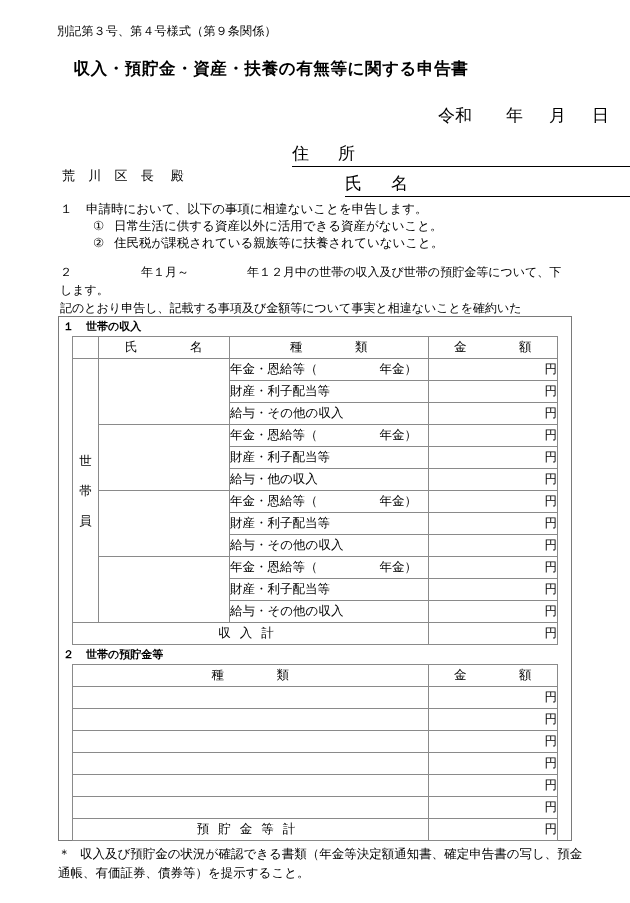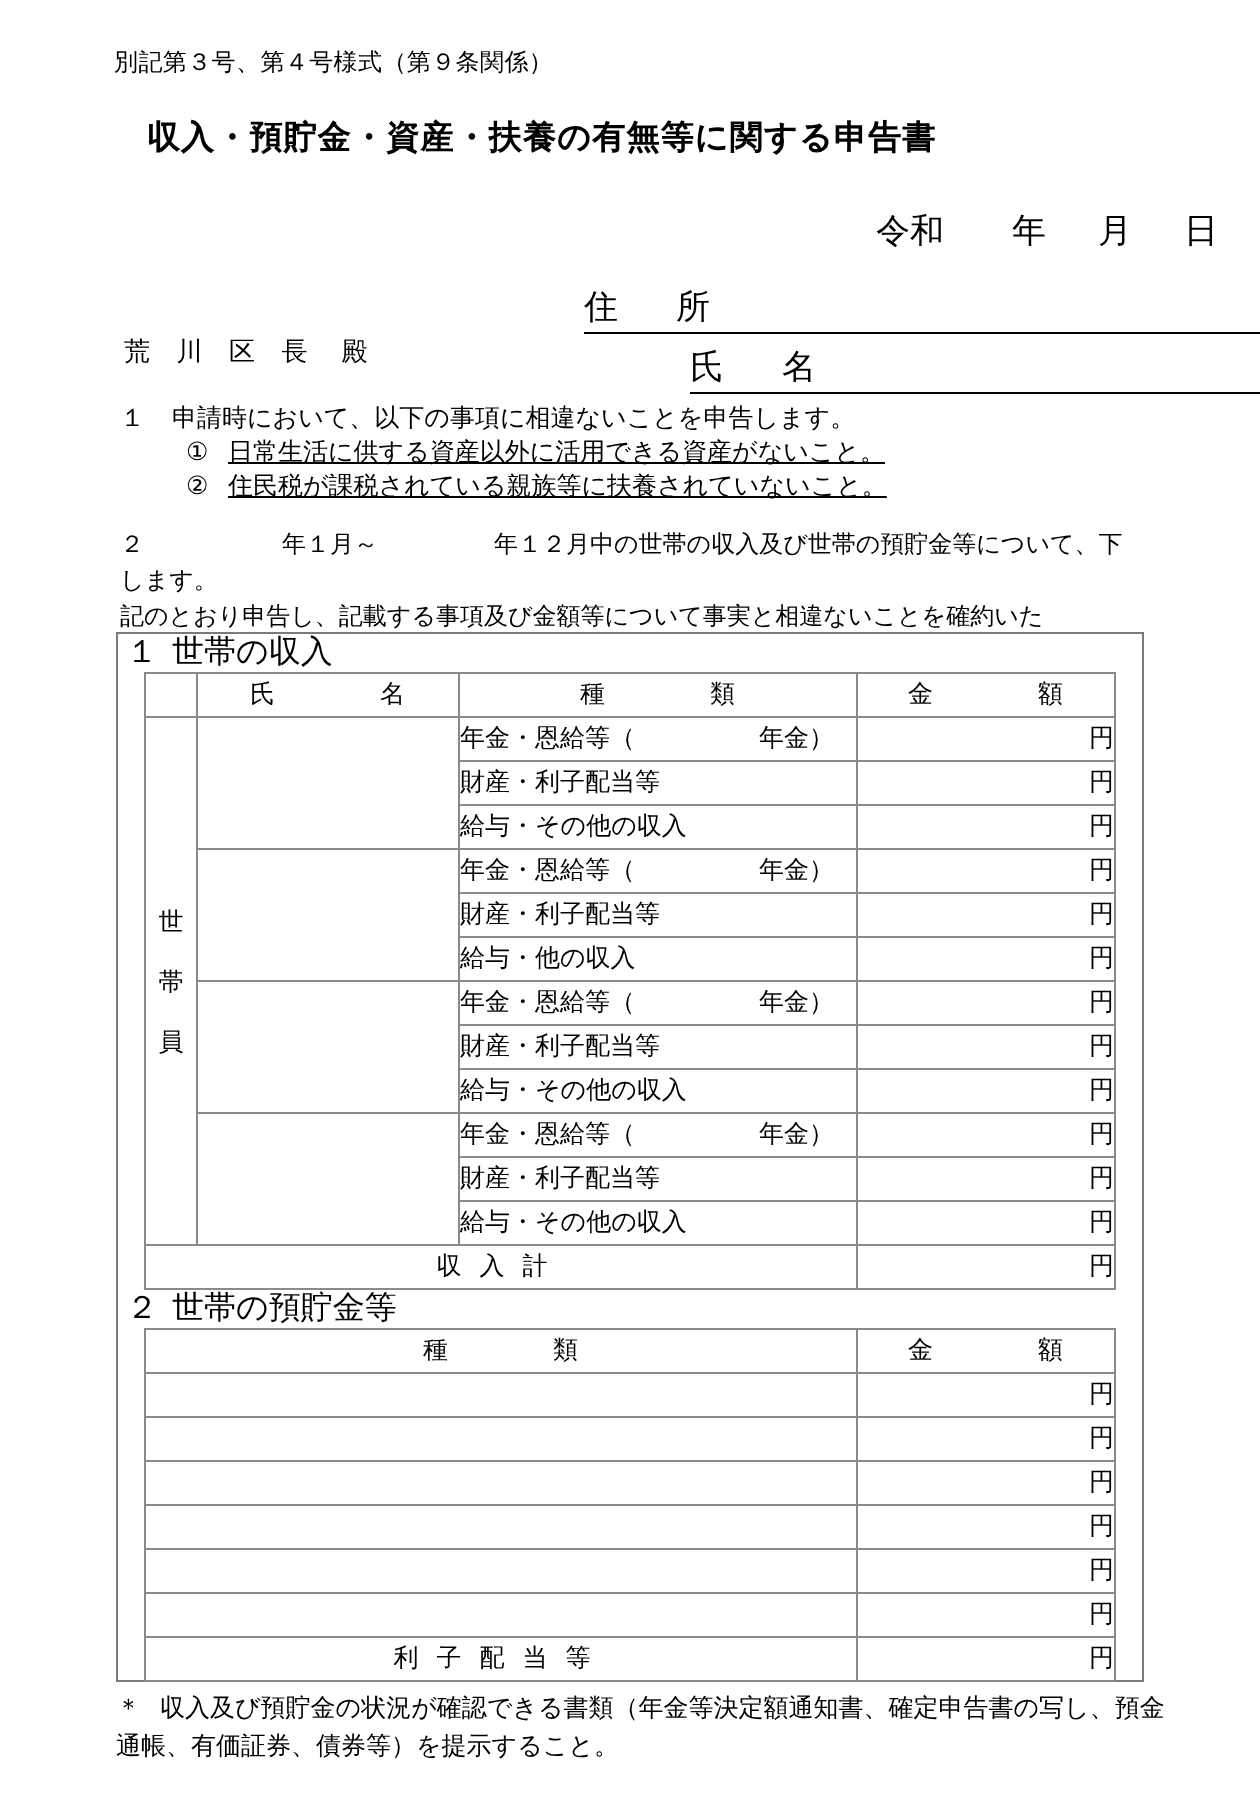--- a/index.html
+++ b/index.html
@@ -96,21 +96,21 @@
   
   .clause1 {
     position: absolute;
     left: 60px;
     top: 201px;
     font-size: 12.5px;
     line-height: 17px;
     white-space: nowrap;
   }
   .clause1 .c1-head .num { display:inline-block; width: 26px; }
-  .clause1 .sub { padding-left: 33px; text-decoration: underline; }
+  .clause1 .sub { padding-left: 33px; }
   .clause1 .sub .cnum { display:inline-block; width: 21px; }
 
   
   .clause2 {
     position: absolute;
     left: 60px;
     top: 263px;
     width: 512px;
     font-size: 12px;
     line-height: 18px;
@@ -125,24 +125,25 @@
     position: absolute;
     left: 58px;
     top: 316px;
     width: 514px;
     height: 525px;
     border: 1px solid #7a7a7a;
     box-sizing: border-box;
   }
 
   .sec-head {
-    font-size: 16px;
+    font-size: 11px;
     white-space: nowrap;
     padding: 2px 0 2px 4px;
     line-height: 15px;
+    font-weight: bold;
   }
   .sec-head .snum { display:inline-block; width: 23px; }
 
   table.grid {
     border-collapse: collapse;
     table-layout: fixed;
     margin-left: 13px;
     width: 485px;
     font-size: 12.5px;
   }
@@ -360,21 +361,21 @@
         </tr>
         <tr>
           <td class="cell-kind"></td>
           <td class="cell-amount"><span></span><span>円</span></td>
         </tr>
         <tr>
           <td class="cell-kind"></td>
           <td class="cell-amount"><span></span><span>円</span></td>
         </tr>
         <tr>
-          <td class="total-cell">利子配当等</td>
+          <td class="total-cell">預貯金等計</td>
           <td class="cell-amount"><span></span><span>円</span></td>
         </tr>
       </tbody>
     </table>
 
   </div>
 
   <div class="footnote">
     <div class="fn-l1"><span class="ast">＊</span><span>収入及び預貯金の状況が確認できる書類（年金等決定額通知書、確定申告書の写し、預金</span></div>
     <div class="fn-l2">通帳、有価証券、債券等）を提示すること。</div>

